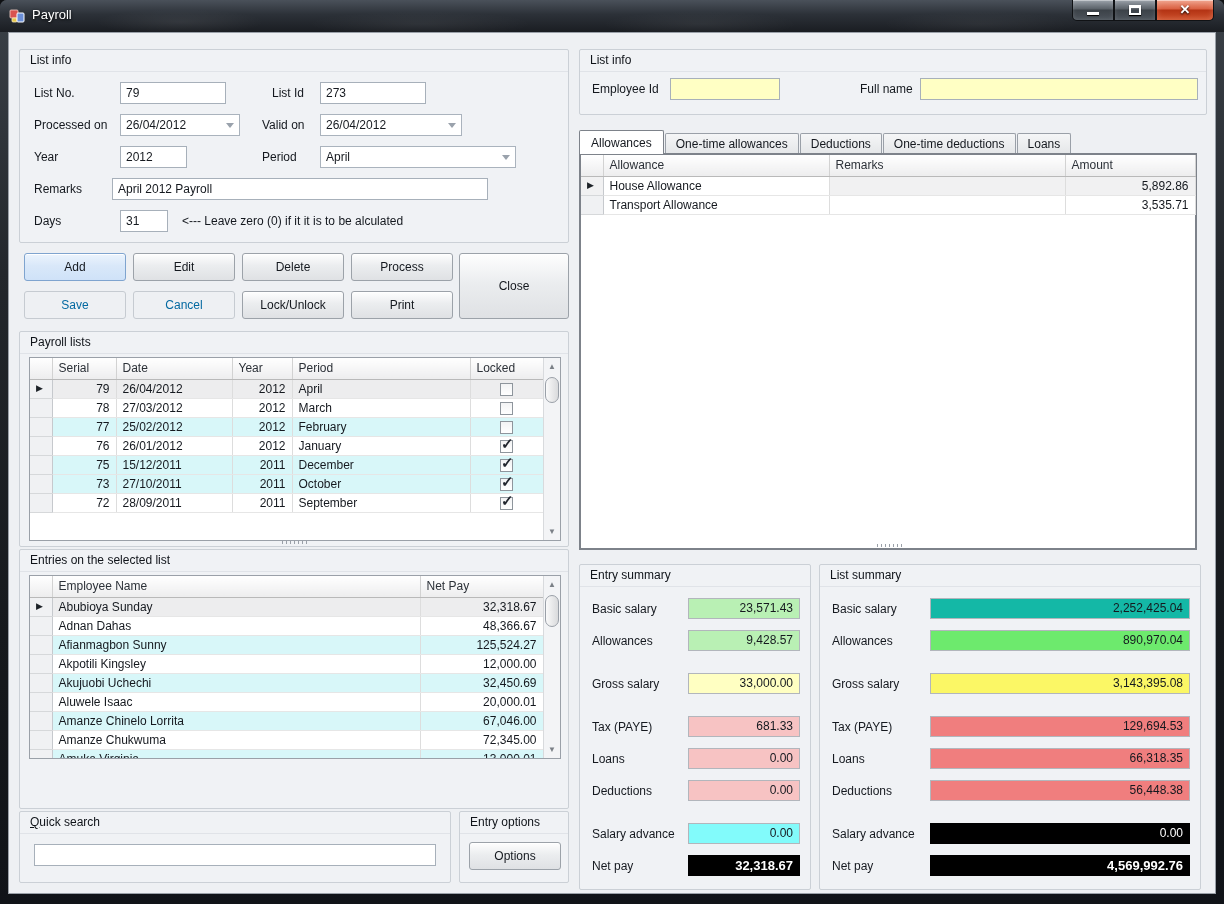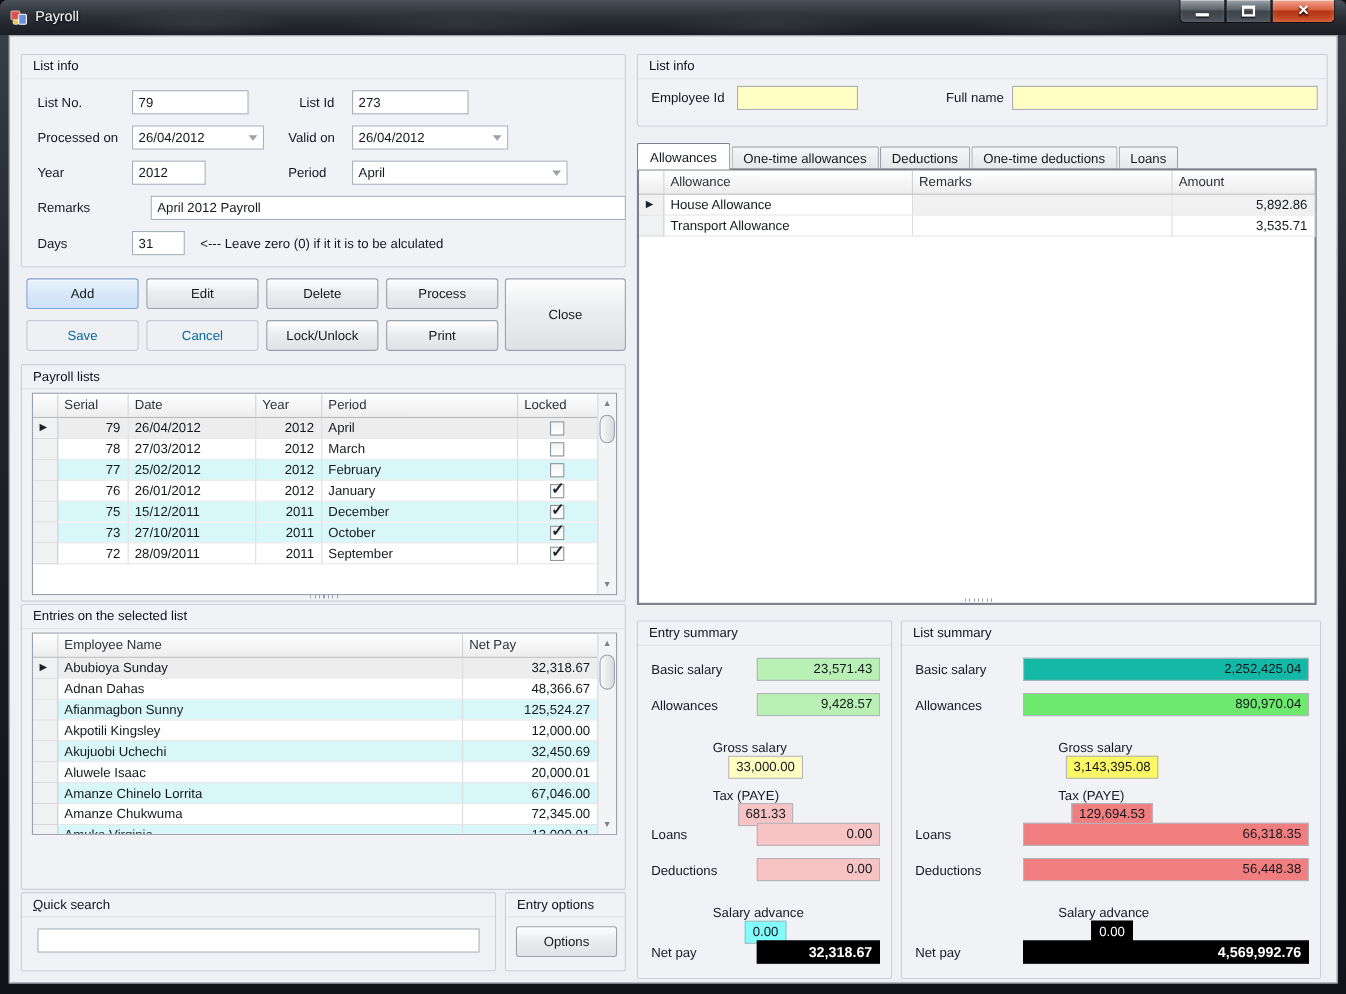--- a/index.html
+++ b/index.html
@@ -68,21 +68,21 @@
   .vsbtn { position:absolute; left:0; right:0; height:17px; text-align:center; color:#7b8087; font-size:8px; line-height:17px; }
   .vsbtn.down { bottom:0; }
   .vsthumb { position:absolute; left:1px; right:1px; border:1px solid #9aa0a8; border-radius:8px; background:linear-gradient(90deg,#fafafa,#d9dadc); }
   
   .tabstrip { position:absolute; display:flex; align-items:flex-end; height:24px; }
   .tab { border:1px solid #9aa0a8; border-bottom:none; background:linear-gradient(#f5f6f7,#e4e6e8); padding:3px 10px 3px; margin-right:1px; border-radius:2px 2px 0 0; position:relative; }
   .tab.active { background:#fff; padding:5px 11px 4px; z-index:3; border-color:#7d828a; }
   .gridbox { position:absolute; background:#fff; border:2px solid #7d828a; }
   
   .srow { display:flex; align-items:center; height:21px; margin:11px 10px 0 12px; }
-  .srow.gap { margin-top:22px;flex-direction:column; }
+  .srow.gap { margin-top:22px; }
   .slabel { white-space:nowrap; }
   .g-entry .slabel { width:96px; }
   .g-list .slabel { width:98px; }
   .sval { flex:1; height:21px; line-height:19px; text-align:right; padding:0 6px; border:1px solid #b2b6bc; }
   .srow.dark .sval { color:#fff; border-color:#000; }
   .srow.bold .sval { font-weight:bold; font-size:13px; }
   .dots-h { position:absolute; width:26px; height:3px; background:repeating-linear-gradient(90deg,#9aa0a8 0 1px, transparent 1px 4px); }
   u { text-decoration:underline; }
 </style>
 </head>
@@ -131,21 +131,21 @@
 
       <span class="lbl" style="left:14px; top:96px;">Year</span>
       <input class="tb" style="left: 100px; top: 96px; width: 67px;" value="2012">
       <span class="lbl" style="left:242px; top:96px;">Period</span>
       <div class="combo" style="left:300px; top:96px; width:196px;">
         <span>April</span>
         <span class="arr"></span>
       </div>
 
       <span class="lbl" style="left:14px; top:128px;">Remarks</span>
-      <input class="tb" style="left: 117px; top: 128px; width: 432px;" value="April 2012 Payroll">
+      <input class="tb" style="left: 92px; top: 128px; width: 376px;" value="April 2012 Payroll">
 
       <span class="lbl" style="left:14px; top:160px;">Days</span>
       <input class="tb" style="left: 100px; top: 160px; width: 48px;" value="31">
       <span class="lbl" style="left:162px; top:160px;">&lt;--- Leave zero (0) if it it is to be alculated</span>
     </div>
 
     <div class="btn primary" style="left:15px; top:220px;">Add</div>
     <div class="btn" style="left:124px; top:220px;">Edit</div>
     <div class="btn" style="left:233px; top:220px;">Delete</div>
     <div class="btn" style="left:342px; top:220px;">Process</div>

